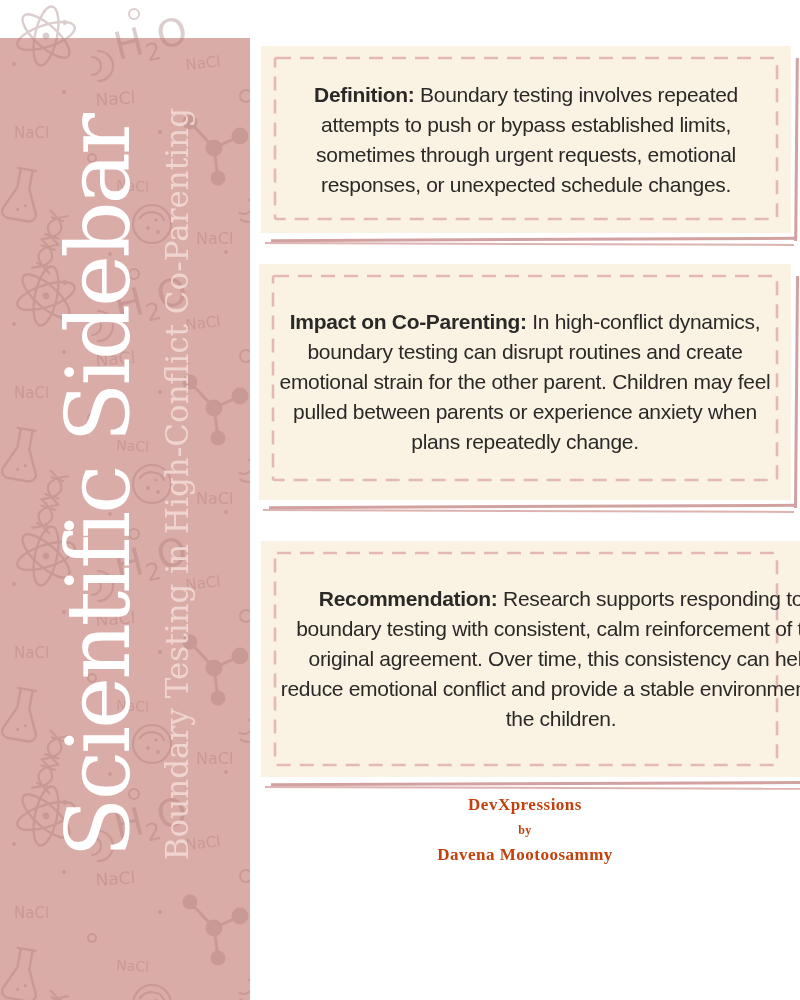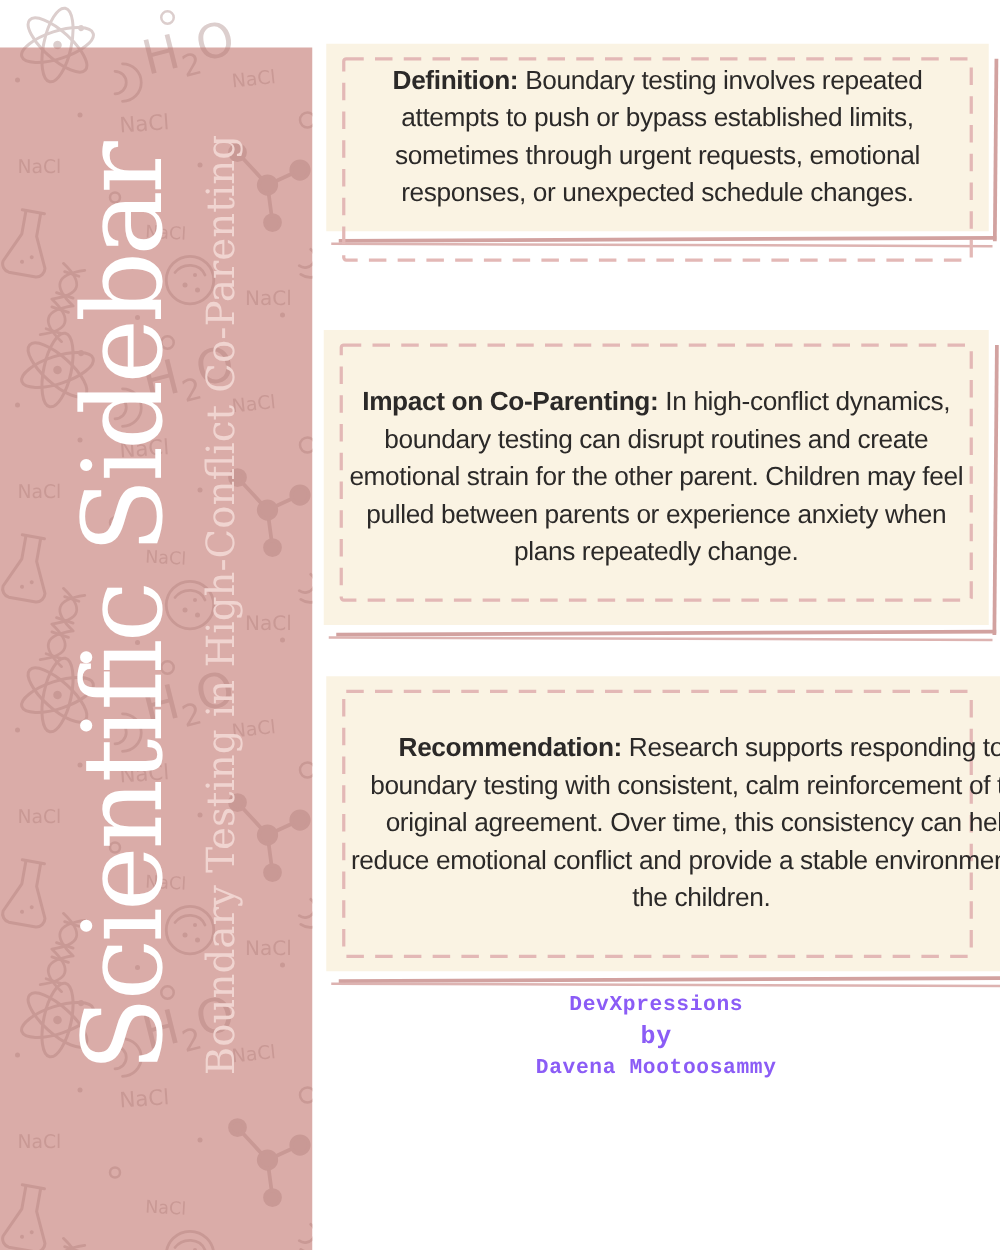--- a/index.html
+++ b/index.html
@@ -27,21 +27,21 @@
   }
   .sidebar-subtitle{
     bottom:140px;left:160px;
     font-family:"DejaVu Serif",serif;font-weight:400;
     font-size:31px;letter-spacing:0;line-height:1.15;
     color:#F0D4D0;
   }
 
   
   .card{position:absolute;background:#FAF3E3}
-  .card-1{left:261px;top:35px;width:530px;height:150px}
+  .card-1{left:261px;top:46px;width:530px;height:187px}
   .card-2{left:259px;top:264px;width:532px;height:236px}
   .card-3{left:261px;top:541px;width:600px;height:236px}
 
   .dash-svg{position:absolute;left:0;top:0;display:block}
 
   .card-inner{
     position:absolute;left:18px;right:18px;top:14px;bottom:14px;
     display:flex;align-items:center;justify-content:center;
   }
   .card-text{
@@ -53,25 +53,25 @@
 
   
   .sketch{position:absolute;pointer-events:none}
   .sketch-r{top:12px;right:-6px;bottom:-8px;width:2.5px;background:#D2A2A0;transform:rotate(0.5deg)}
   .sketch-b1{left:10px;right:-6px;bottom:-7px;height:2.5px;background:#D2A2A0;transform:rotate(-0.25deg)}
   .sketch-b2{left:4px;right:-3px;bottom:-12px;height:2px;background:#DDB3B1;transform:rotate(0.2deg)}
 
   
   .credit{
     position:absolute;left:250px;top:792px;width:550px;
-    text-align:center;font-family:Liberation Mono, monospace;font-weight:700;
-    color:#8b5cf6;letter-spacing:0.5px;
+    text-align:center;font-family:Liberation Serif, serif;font-weight:700;
+    color:#c2410c;letter-spacing:0.5px;
   }
   .credit-brand{font-size:17px;line-height:26px}
-  .credit-by{font-size:20px;line-height:24px}
+  .credit-by{font-size:12px;line-height:24px}
   .credit-author{font-size:17px;line-height:26px}
 </style>
 </head>
 <body>
 
 <div class="canvas">
 
   <div class="sidebar">
     <svg class="pattern-svg" width="250" height="1000" viewBox="0 0 250 1000" aria-hidden="true">
       <defs>

